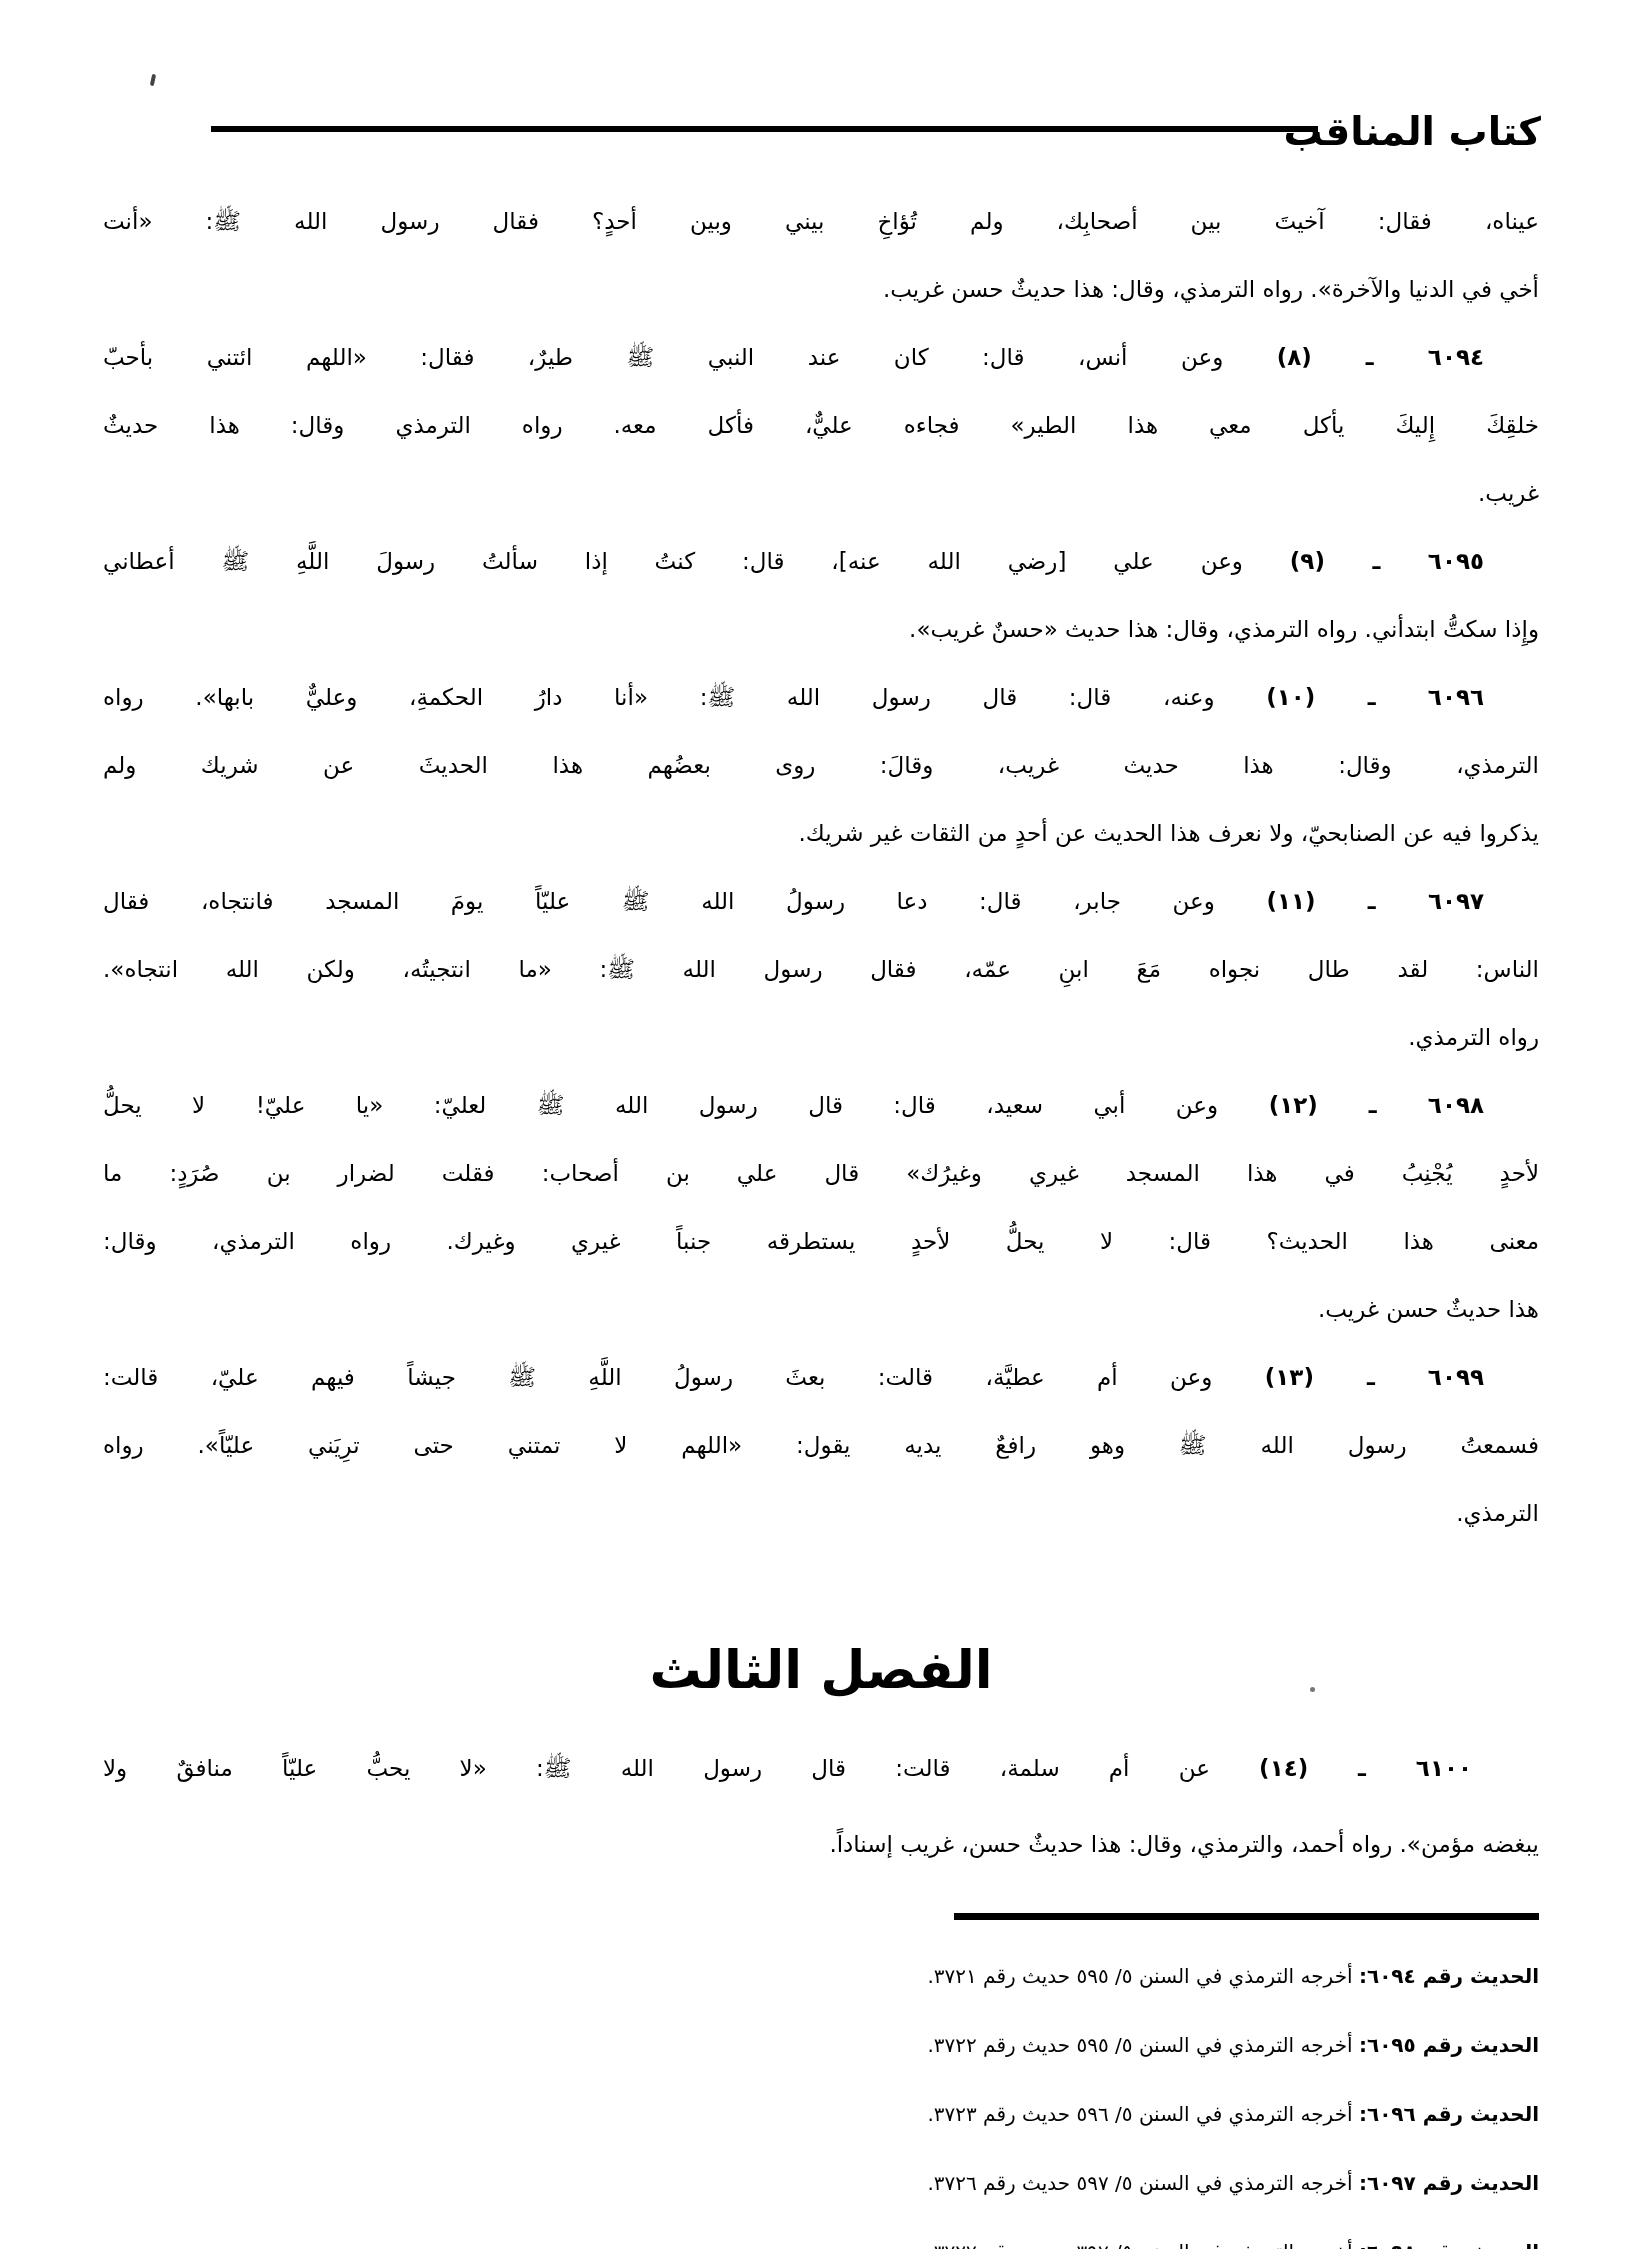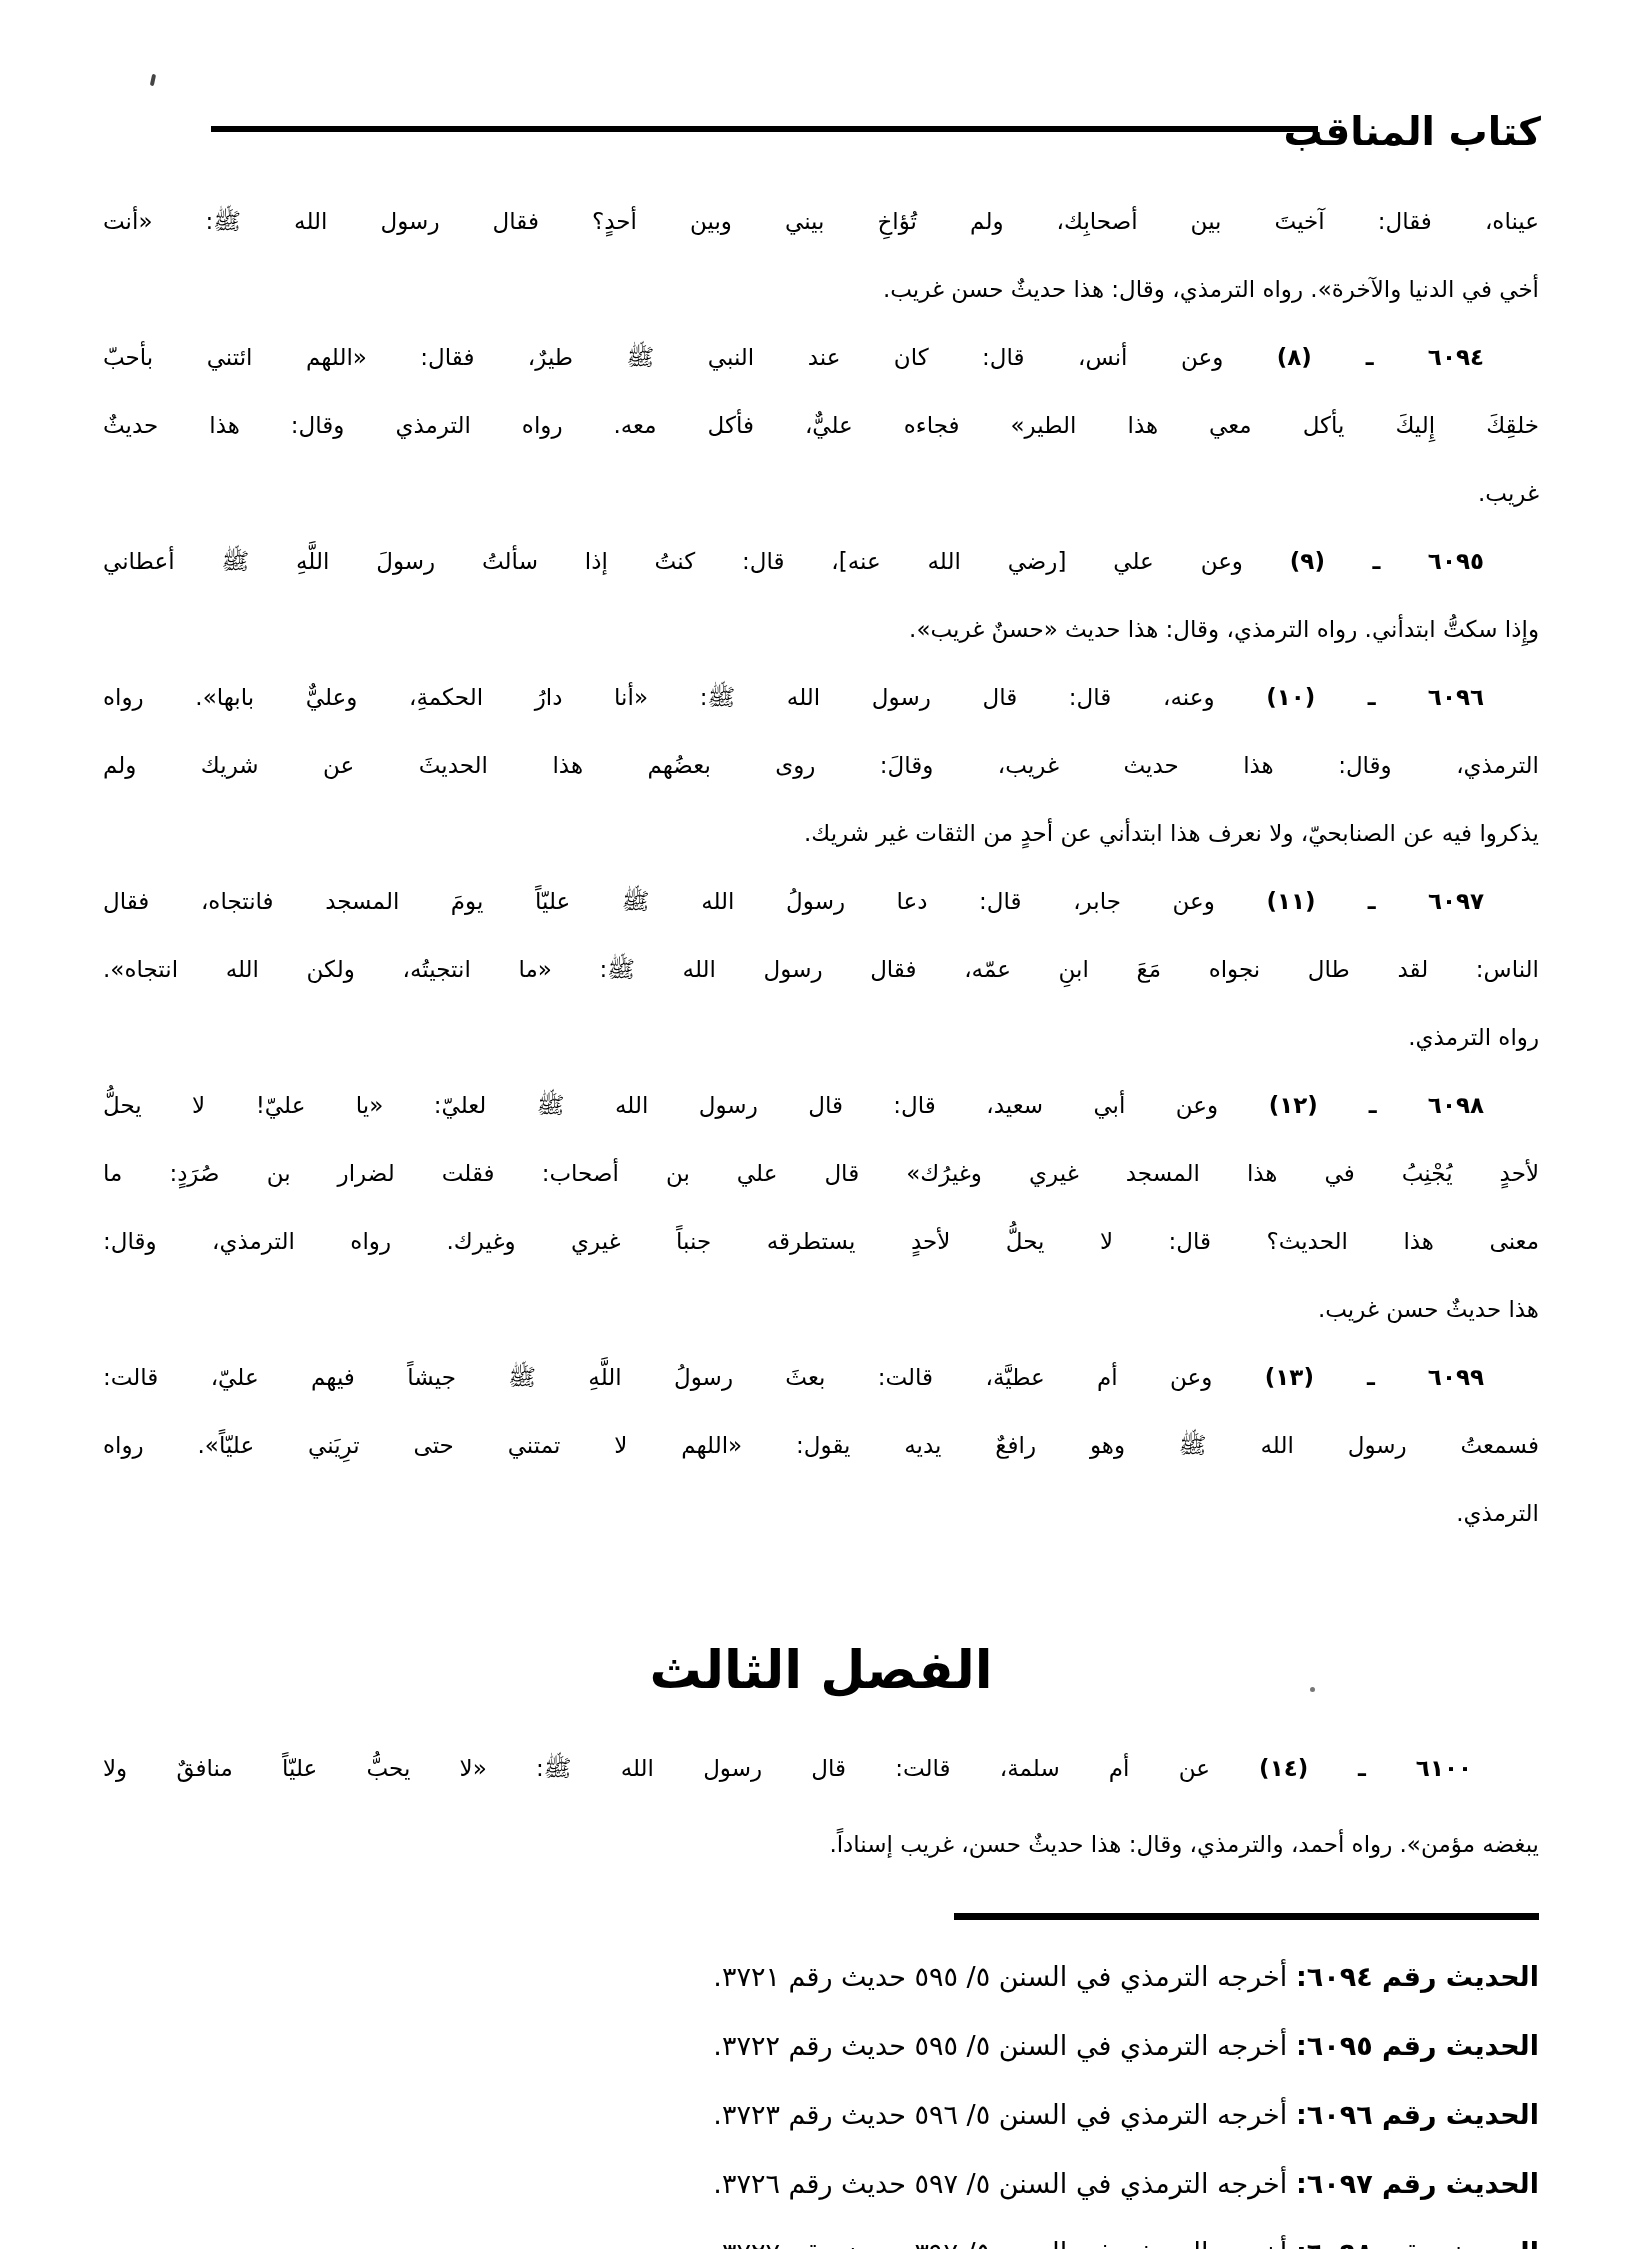--- a/index.html
+++ b/index.html
@@ -51,21 +51,21 @@
   
   .fn-rule{
     position:absolute;top:1913px;left:954px;width:585px;height:7.2px;
     background:#000;
   }
   .fn-block{
     position:absolute;top:1942px;right:106px;left:45px;
   }
   .fn-line{
     height:69px;line-height:69px;
-    font-size:27px;
+    font-size:20px;
     text-align:center;text-align-last:right;
     white-space:nowrap;
     direction:rtl;
   }
   .fn-line .fn-label{font-weight:bold;}
   
   .speck{position:absolute;background:#444;}
   .speck.s1{top:74px;left:151px;width:4px;height:11.7px;border-radius:2.2px;transform:rotate(12deg);}
   .speck.s2{top:1687px;left:1310px;width:5px;height:5px;border-radius:50%;background:#777;}
 </style>
@@ -90,21 +90,21 @@
         <div class="line">خلقِكَ إِليكَ يأكل معي هذا الطير» فجاءه عليٌّ، فأكل معه. رواه الترمذي وقال: هذا حديثٌ</div>
         <div class="line">غريب.</div>
       </div>
       <div class="para indent">
         <div class="line"><b class="num">٦٠٩٥ ـ (٩)</b> <span>وعن علي [رضي الله عنه]، قال: كنتُ إذا سألتُ رسولَ اللَّهِ ﷺ أعطاني</span></div>
         <div class="line">وإِذا سكتُّ ابتدأني. رواه الترمذي، وقال: هذا حديث «حسنٌ غريب».</div>
       </div>
       <div class="para indent">
         <div class="line"><b class="num">٦٠٩٦ ـ (١٠)</b> <span>وعنه، قال: قال رسول الله ﷺ: «أنا دارُ الحكمةِ، وعليٌّ بابها». رواه</span></div>
         <div class="line">الترمذي، وقال: هذا حديث غريب، وقالَ: روى بعضُهم هذا الحديثَ عن شريك ولم</div>
-        <div class="line">يذكروا فيه عن الصنابحيّ، ولا نعرف هذا ابتدأني عن أحدٍ من الثقات غير شريك.</div>
+        <div class="line">يذكروا فيه عن الصنابحيّ، ولا نعرف هذا الحديث عن أحدٍ من الثقات غير شريك.</div>
       </div>
       <div class="para indent">
         <div class="line"><b class="num">٦٠٩٧ ـ (١١)</b> <span>وعن جابر، قال: دعا رسولُ الله ﷺ عليّاً يومَ المسجد فانتجاه، فقال</span></div>
         <div class="line">الناس: لقد طال نجواه مَعَ ابنِ عمّه، فقال رسول الله ﷺ: «ما انتجيتُه، ولكن الله انتجاه».</div>
         <div class="line">رواه الترمذي.</div>
       </div>
       <div class="para indent">
         <div class="line"><b class="num">٦٠٩٨ ـ (١٢)</b> <span>وعن أبي سعيد، قال: قال رسول الله ﷺ لعليّ: «يا عليّ! لا يحلُّ</span></div>
         <div class="line">لأحدٍ يُجْنِبُ في هذا المسجد غيري وغيرُك» قال علي بن أصحاب: فقلت لضرار بن صُرَدٍ: ما</div>
         <div class="line">معنى هذا الحديث؟ قال: لا يحلُّ لأحدٍ يستطرقه جنباً غيري وغيرك. رواه الترمذي، وقال:</div>

